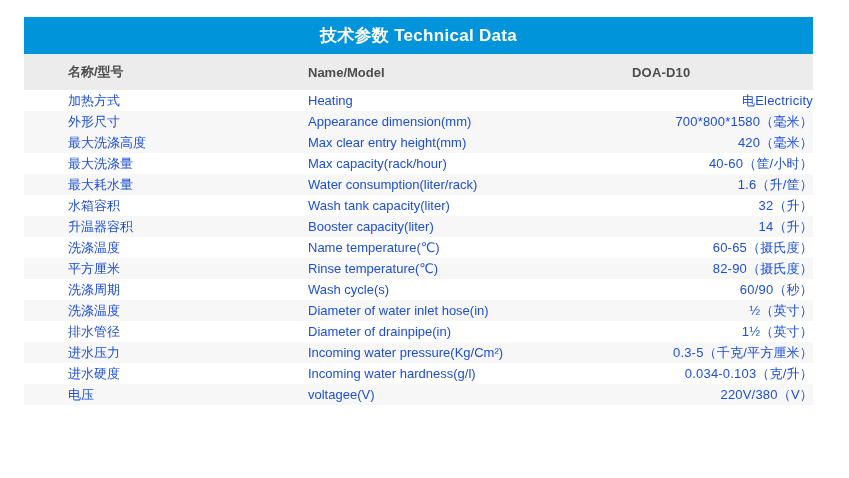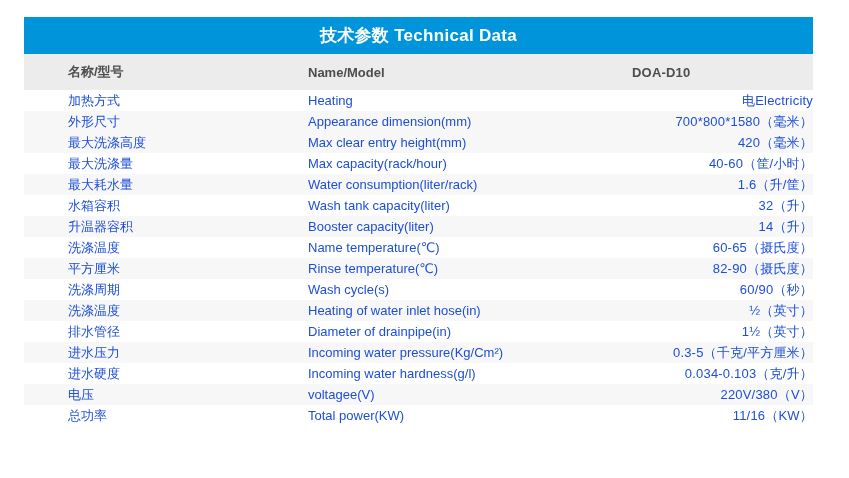--- a/index.html
+++ b/index.html
@@ -129,21 +129,21 @@
           <td data-name="row-label-en">Rinse temperature(℃)</td>
           <td data-name="row-value">82-90（摄氏度）</td>
         </tr>
         <tr data-name="table-row">
           <td data-name="row-label-cn">洗涤周期</td>
           <td data-name="row-label-en">Wash cycle(s)</td>
           <td data-name="row-value">60/90（秒）</td>
         </tr>
         <tr data-name="table-row" class="stripe">
           <td data-name="row-label-cn">洗涤温度</td>
-          <td data-name="row-label-en">Heating of water inlet hose(in)</td>
+          <td data-name="row-label-en">Diameter of water inlet hose(in)</td>
           <td data-name="row-value">½（英寸）</td>
         </tr>
         <tr data-name="table-row">
           <td data-name="row-label-cn">排水管径</td>
           <td data-name="row-label-en">Diameter of drainpipe(in)</td>
           <td data-name="row-value">1½（英寸）</td>
         </tr>
         <tr data-name="table-row" class="stripe">
           <td data-name="row-label-cn">进水压力</td>
           <td data-name="row-label-en">Incoming water pressure(Kg/Cm²)</td>
@@ -152,20 +152,15 @@
         <tr data-name="table-row">
           <td data-name="row-label-cn">进水硬度</td>
           <td data-name="row-label-en">Incoming water hardness(g/l)</td>
           <td data-name="row-value">0.034-0.103（克/升）</td>
         </tr>
         <tr data-name="table-row" class="stripe">
           <td data-name="row-label-cn">电压</td>
           <td data-name="row-label-en">voltagee(V)</td>
           <td data-name="row-value">220V/380（V）</td>
         </tr>
-        <tr data-name="table-row">
-          <td data-name="row-label-cn">总功率</td>
-          <td data-name="row-label-en">Total power(KW)</td>
-          <td data-name="row-value">11/16（KW）</td>
-        </tr>
       </tbody>
   </table>
 </div>
 
 </body></html>

